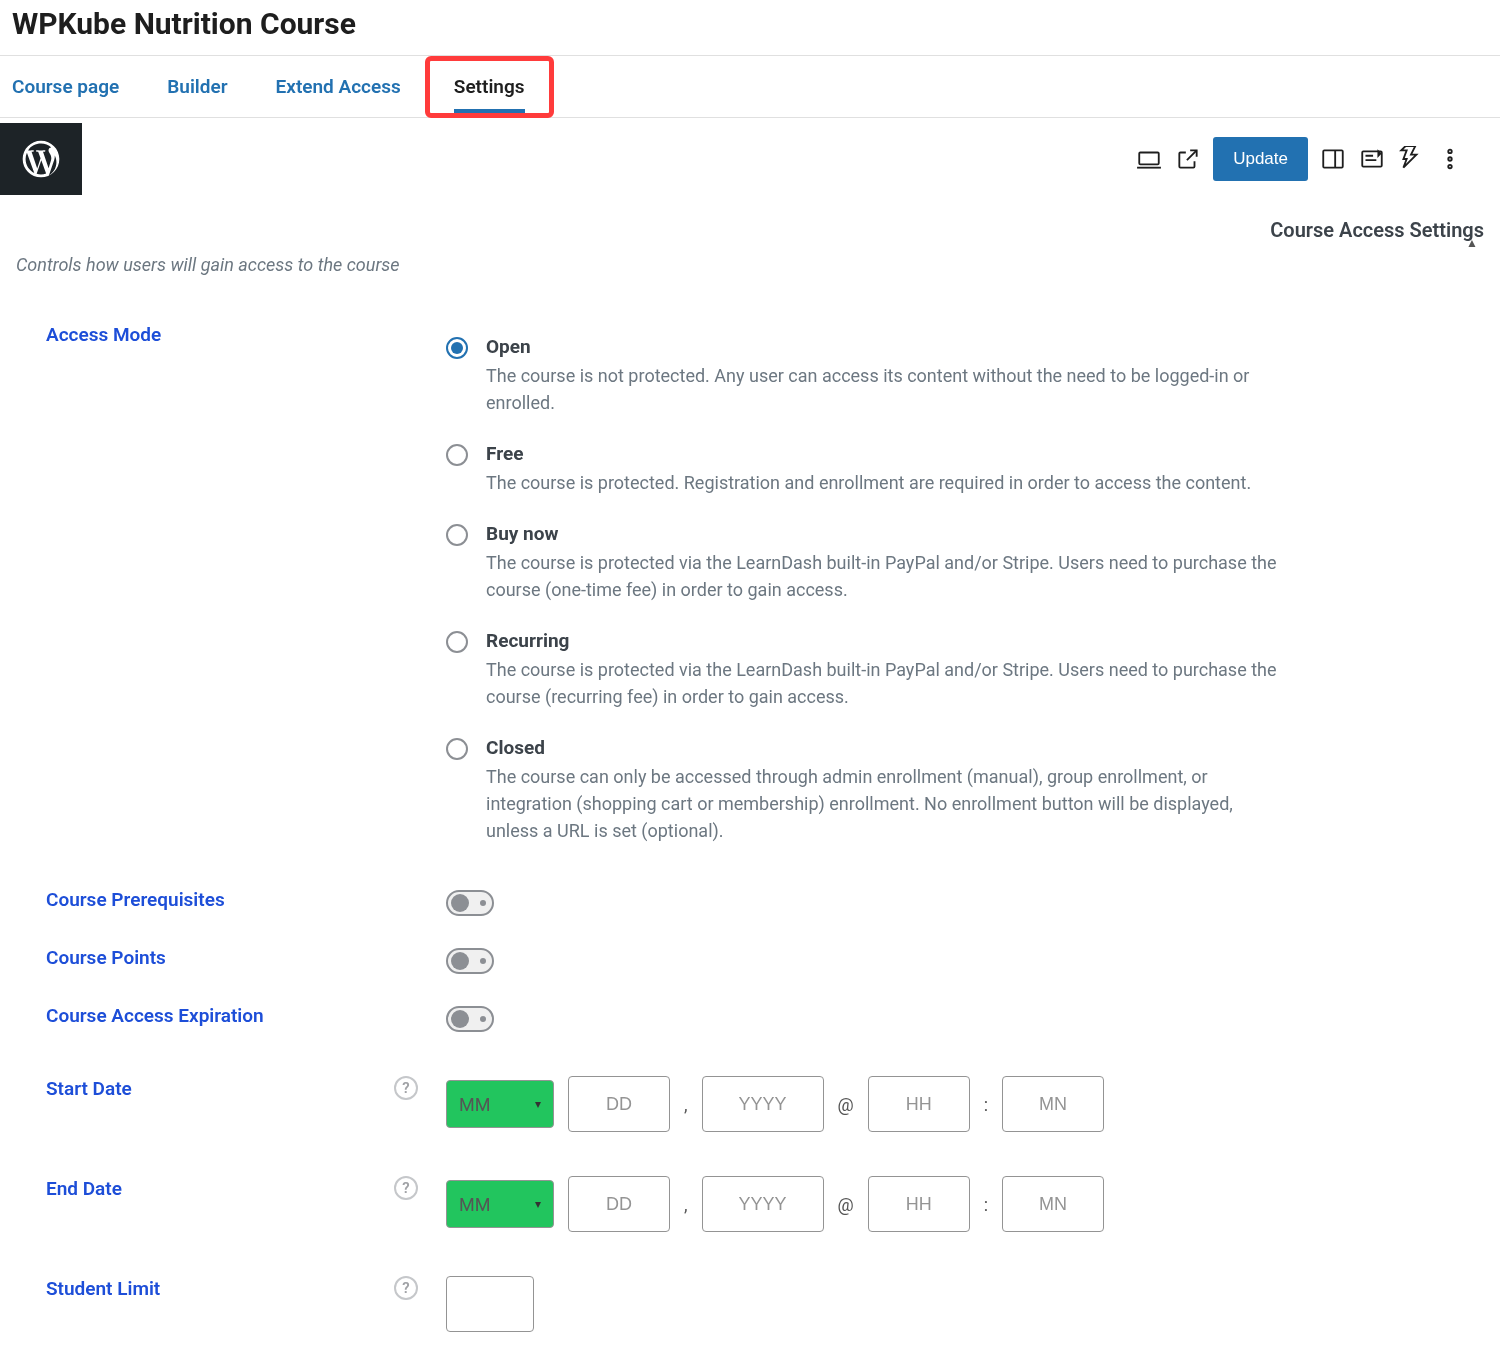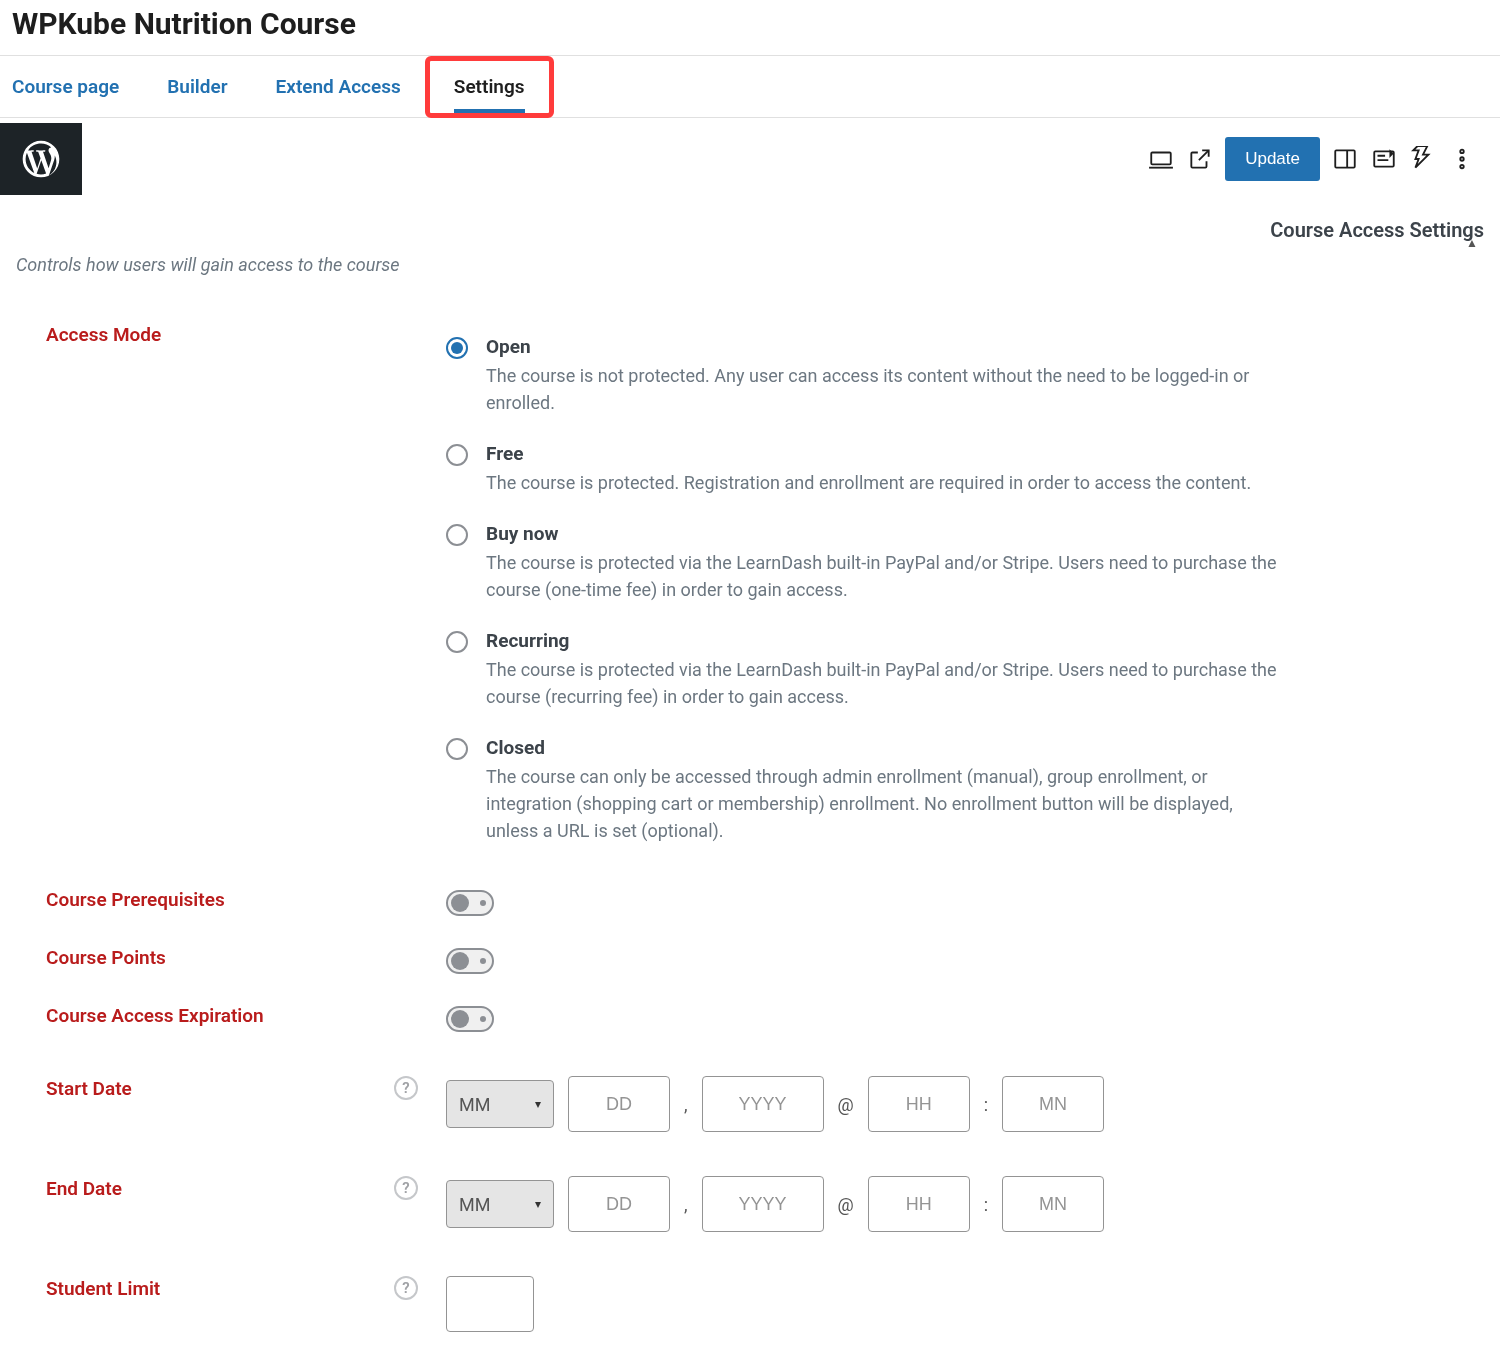--- a/index.html
+++ b/index.html
@@ -13,53 +13,53 @@
   .tab { font-size: 19px; font-weight: 600; color: #2271b1; cursor: pointer; position: relative; height: 62px; display: flex; align-items: center; }
   .tab.active { color: #2271b1; }
   .tab.active::after { content: ""; position: absolute; left: 0; right: 0; bottom: -1px; height: 4px; background: #2271b1; }
   .tab-highlight { border: 5px solid #ff3b3b; border-radius: 6px; padding: 0 24px; height: 62px; display:flex; align-items:center; margin-left:-24px; margin-right:-24px; }
   .tab-highlight > .tab { color: #1e1e1e; height: 52px; }
   .tab-highlight > .tab::after { content:""; position:absolute; left:0; right:0; bottom:0; height:4px; background:#2271b1; }
 
   .toolbar-row { display:flex; align-items:center; height: 82px; }
   .wp-logo { width: 82px; height: 72px; background:#1d2327; display:flex; align-items:center; justify-content:center; }
   .wp-logo svg { fill:#fff; width:44px; height:44px; }
-  .toolbar-right { margin-left:auto; display:flex; align-items:center; gap:11px; padding-right: 24px; }
+  .toolbar-right { margin-left:auto; display:flex; align-items:center; gap:11px; padding-right: 36px; }
   .ticon { width:28px; height:28px; display:flex; align-items:center; justify-content:center; color:#1e1e1e; cursor:pointer; }
   .ticon svg { width:26px; height:26px; stroke:#1e1e1e; fill:none; stroke-width:1.7; }
   .update-btn { background:#2271b1; color:#fff; border:none; font-size:17px; padding: 12px 20px; border-radius:3px; font-weight:500; cursor:pointer; }
 
   .section { padding: 18px 16px 0 16px; position:relative; }
   .section-title { font-size:20px; font-weight:600; color:#3c434a;text-align:right; }
   .section-desc { font-size:18px; font-style:italic; color:#6c7781; margin-top:12px; }
   .collapse-caret { position:absolute; right:22px; top:36px; font-size:12px; color:#555; cursor:pointer; }
 
   .content { padding: 48px 16px 40px 16px; }
   .field-row { display:flex; align-items:flex-start; margin-bottom: 44px; }
   .field-row.tight { margin-bottom: 30px; }
   .field-label-col { width: 430px; flex: 0 0 430px; display:flex; align-items:center; gap:12px; }
-  .field-label { font-size:19px; font-weight:600; color:#b91c1c; padding-left: 30px; }
+  .field-label { font-size:19px; font-weight:600; color:#1d4ed8; padding-left: 30px; }
   .help-icon { margin-left:auto; margin-right: 28px; width:24px; height:24px; border:2px solid #c5c7ca; border-radius:50%; color:#a0a2a6; font-size:15px; font-weight:600; display:flex; align-items:center; justify-content:center; cursor:pointer; }
   .field-control-col { flex:1; }
 
   .radio-option { display:flex; gap:18px; margin-bottom: 26px; margin-top: 12px; }
   .radio-option:last-child { margin-bottom:0; }
   .radio-circle { flex:0 0 22px; width:22px; height:22px; border:2px solid #8c8f94; border-radius:50%; background:#fff; position:relative; top:2px; cursor:pointer; }
   .radio-circle.selected { border-color:#2271b1; }
   .radio-circle.selected::after { content:""; position:absolute; inset:3px; border-radius:50%; background:#2271b1; }
   .radio-body { max-width: 800px; }
   .radio-title { font-size:19px; font-weight:700; color:#3c434a; margin-bottom:4px; }
   .radio-desc { font-size:18px; color:#6c7781; line-height:1.5; }
 
   .toggle { width:48px; height:26px; border:2px solid #8c8f94; border-radius:20px; background:#f0f0f0; position:relative; cursor:pointer; }
   .toggle::before { content:""; position:absolute; left:3px; top:2px; width:18px; height:18px; border-radius:50%; background:#8c8f94; }
   .toggle::after { content:""; position:absolute; right:6px; top:8px; width:6px; height:6px; border-radius:50%; background:#8c8f94; }
 
   .date-row { display:flex; align-items:center; gap:14px; }
-  .sel { height:48px; border:1px solid #949494; border-radius:4px; background:#e5e5e5; font-size:18px; color:#555; padding: 0 12px; display:flex; align-items:center; gap:18px; cursor:pointer; }
+  .sel { height:48px; border:1px solid #949494; border-radius:4px; background:#22c55e; font-size:18px; color:#555; padding: 0 12px; display:flex; align-items:center; gap:18px; cursor:pointer; }
   .sel.mm { width:108px; justify-content:space-between; }
   .sel .caret { font-size:12px; color:#333; }
   .txt { height:56px; border:1px solid #949494; border-radius:4px; text-align:center; font-size:18px; color:#555; background:#fff; }
   .txt::placeholder { color:#949494; }
   .w-dd { width:102px; }
   .w-yyyy { width:122px; }
   .w-hh { width:102px; }
   .w-mn { width:102px; }
   .w-student { width:88px; }
   .sep { font-size:18px; color:#555; }

